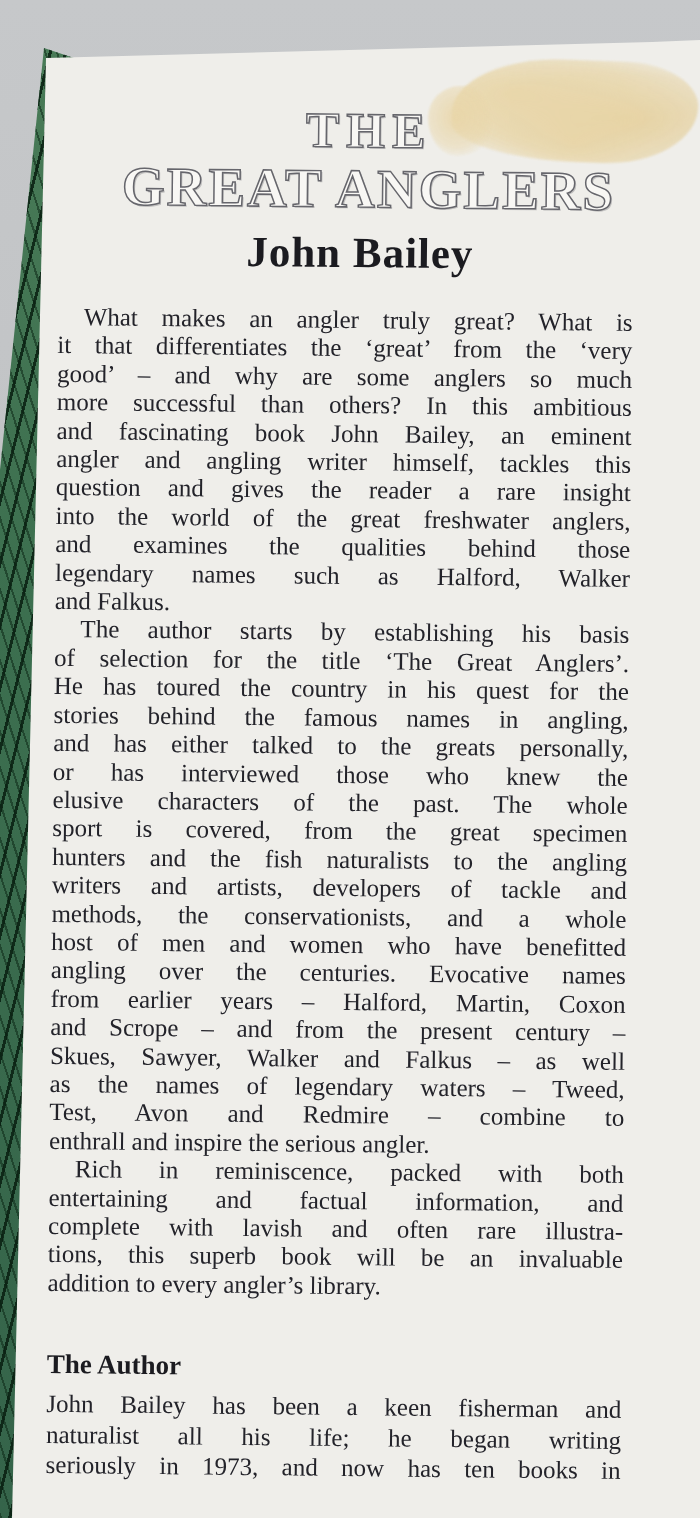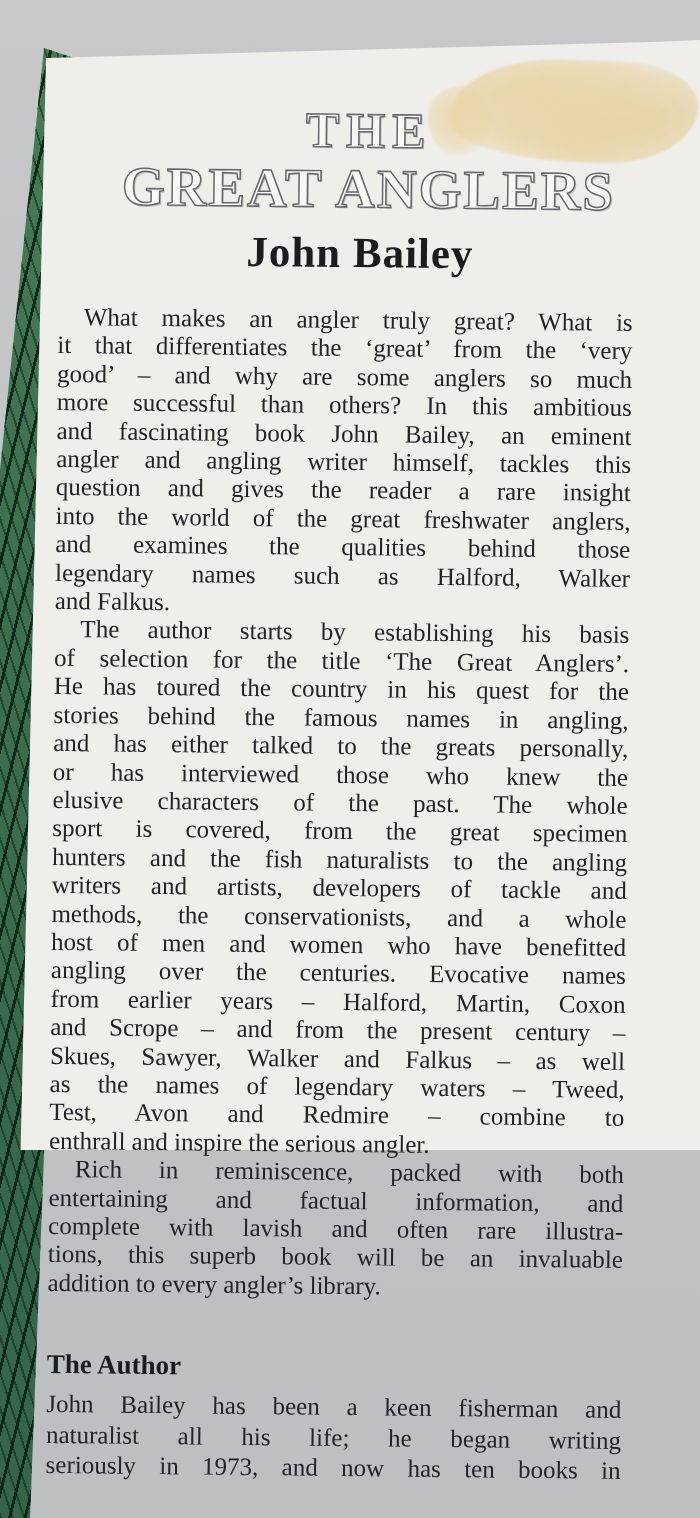--- a/index.html
+++ b/index.html
@@ -17,21 +17,21 @@
   .cover-edge {
     position:absolute; left:0; top:0; width:700px; height:1518px;
     background:
       repeating-linear-gradient(104deg, rgba(8,30,16,0.85) 0 3px, rgba(8,30,16,0) 3px 15px),
       repeating-linear-gradient(72deg, rgba(12,40,22,0.55) 0 2px, rgba(12,40,22,0) 2px 11px),
       linear-gradient(180deg,#4a7c58 0%, #3c6f4f 40%, #35644a 100%);
     clip-path:polygon(44px 48px, 86px 62px, 30px 1518px, 0px 1518px, 0px 470px);
   }
   
   .flap {
-    position:absolute; left:0; top:0; width:700px; height:1150px;
+    position:absolute; left:0; top:0; width:700px; height:1518px;
     clip-path:polygon(46px 58px, 652px 42px, 700px 40px, 700px 1518px, 12px 1518px);
     background:
       linear-gradient(90deg, rgba(70,65,55,0.28) 0px, rgba(70,65,55,0.08) 22px, rgba(70,65,55,0) 48px),
       linear-gradient(90deg, rgba(0,0,0,0) 640px, rgba(120,115,105,0.10) 652px, rgba(0,0,0,0) 668px),
       linear-gradient(178deg, #d6d6d8 0%, #e7e5e1 10%, #efeeea 40%, #ecease4 70%, #e4e0d7 100%);
     background-color:var(--flap,#efeeea);
   }
   .stain {
     position:absolute;
     filter:blur(1px);

